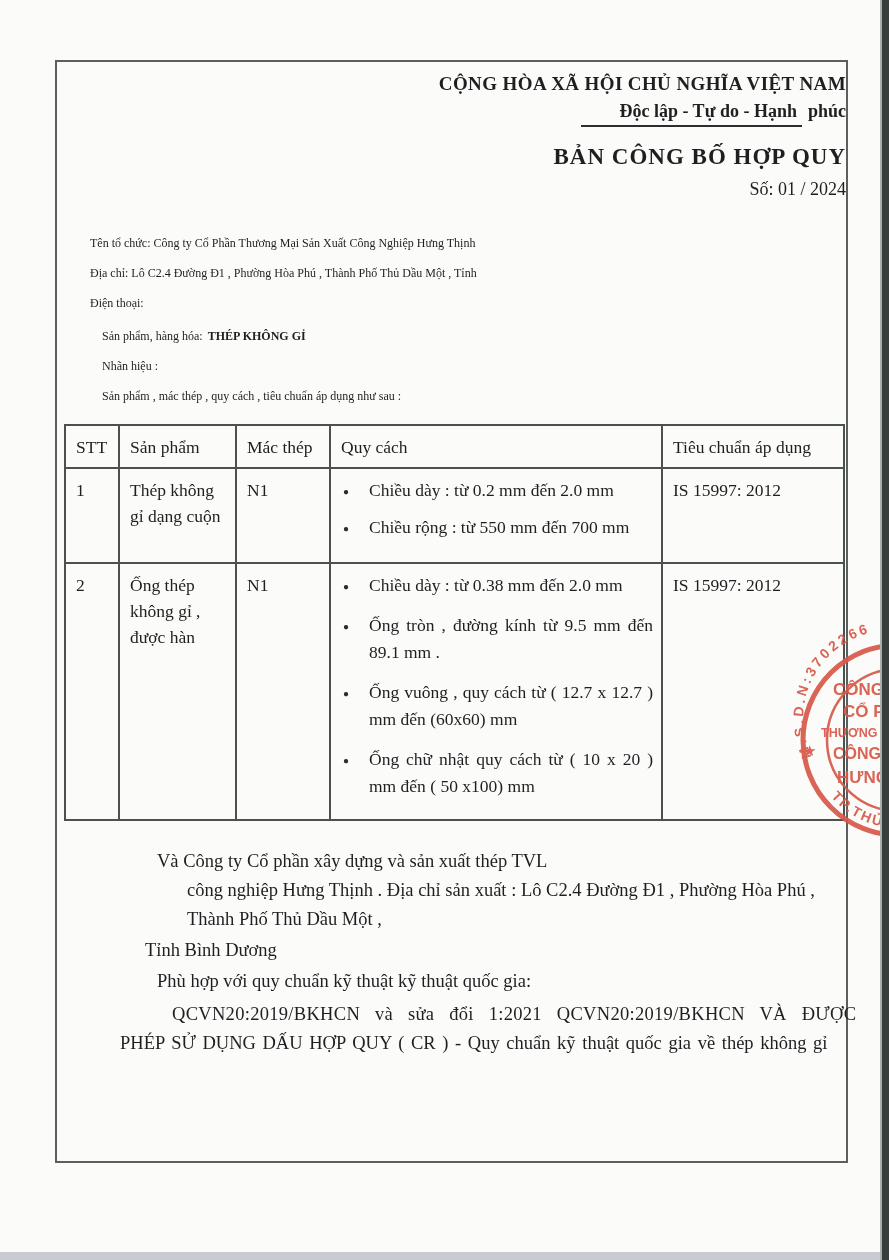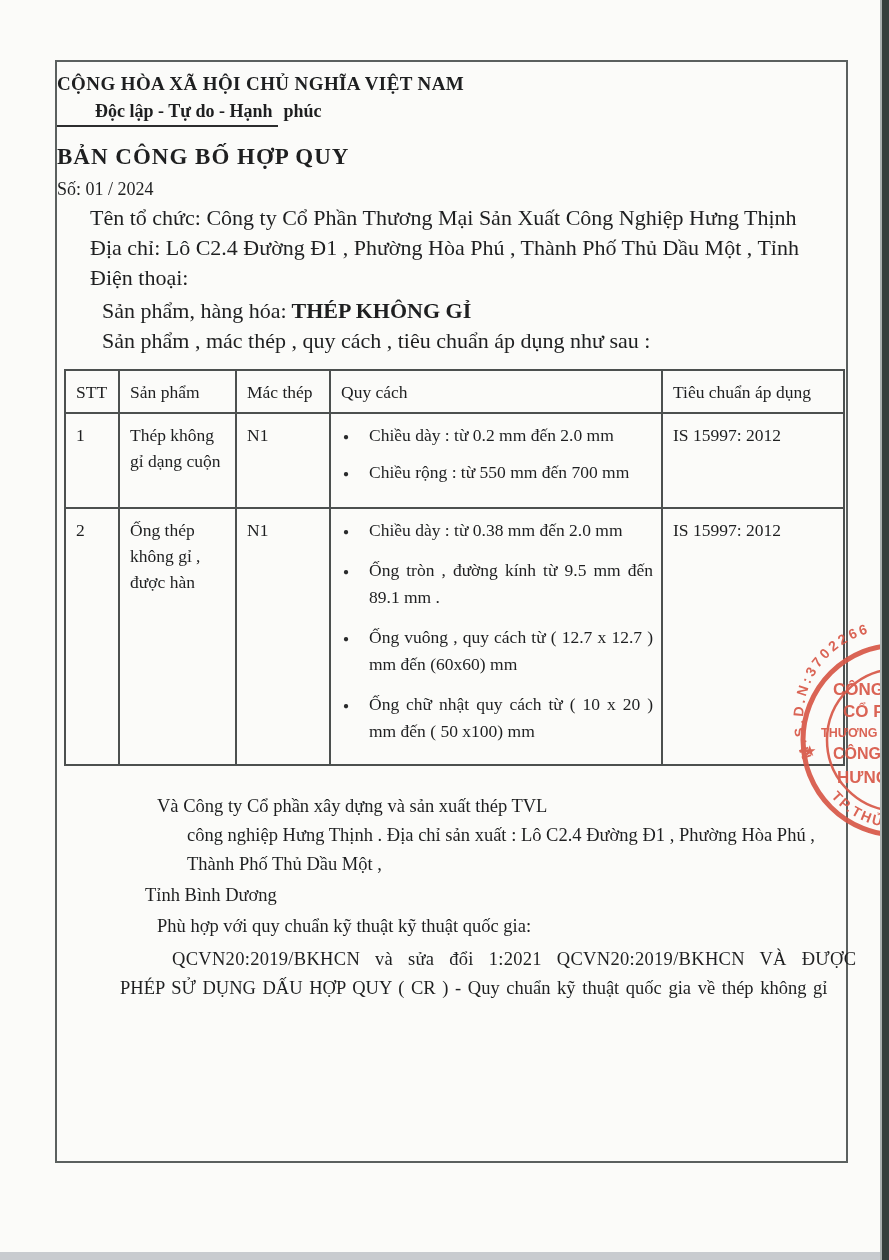--- a/index.html
+++ b/index.html
@@ -16,37 +16,37 @@
     background:#363f3b; border-left:2px solid #a9afad; z-index:10;
   }
   .scan-bottom-band {
     position:absolute; left:0; top:1252px; width:889px; height:8px;
     background:#c8cbcf; z-index:9;
   }
   .border-box {
     position:absolute; left:55px; top:60px; width:793px; height:1103px;
     border:2px solid #5b605f; background:transparent; z-index:2;
   }
-  .center { text-align:left; }
+  .center { text-align:right; }
   .national-title {
     margin-top:10px; font-size:19px; font-weight:bold;
     letter-spacing:.4px; line-height:24px;
   }
   .motto-line { margin-top:2px; font-size:18px; font-weight:bold; line-height:26px; }
   .motto-underline {
     display:inline-block; border-bottom:2.5px solid #2c2d2e;
     padding:0 5px 1px 38px;
   }
   .motto-tail { margin-left:6px; }
   .doc-title {
     margin-top:16px; font-size:23px; font-weight:bold;
     letter-spacing:1px; line-height:28px;
   }
   .doc-number { margin-top:6px; font-size:18px; line-height:24px; }
-  .info-block { margin:2px 34px 0 33px; font-size:22px; }
+  .info-block { margin:27px 34px 0 33px; font-size:12px; }
   .info-line { line-height:30px; white-space:nowrap; }
   .indent-1 { padding-left:12px; }
   .product-label { margin-right:5px; }
   .bold { font-weight:bold; }
   .gap-top-sm { margin-top:3px; }
 
   table.spec-table {
     margin:13px 0 0 7px; border-collapse:collapse; width:779px;
     font-size:17.5px; table-layout:fixed; background:transparent;
   }
@@ -103,20 +103,21 @@
   <div class="doc-title center">BẢN CÔNG BỐ HỢP QUY</div>
   <div class="doc-number center">Số: 01 / 2024</div>
 
   <div class="info-block">
     <div class="info-line">Tên tổ chức: Công ty Cổ Phần Thương Mại Sản Xuất Công Nghiệp Hưng Thịnh</div>
     <div class="info-line">Địa chỉ: Lô C2.4 Đường Đ1 , Phường Hòa Phú , Thành Phố Thủ Dầu Một , Tỉnh</div>
     <div class="info-line">Điện thoại:</div>
     <div class="info-line indent-1 gap-top-sm">
       <span class="product-label">Sản phẩm, hàng hóa:</span><span class="bold">THÉP KHÔNG GỈ</span>
     </div>
+    <div class="info-line indent-1">Nhãn hiệu :</div>
     <div class="info-line indent-1">Sản phẩm , mác thép , quy cách , tiêu chuẩn áp dụng như sau :</div>
   </div>
 
   <table class="spec-table">
     <colgroup>
       <col class="c-stt">
         <col class="c-sp">
         <col class="c-mt">
         <col class="c-qc">
         <col class="c-tc">

